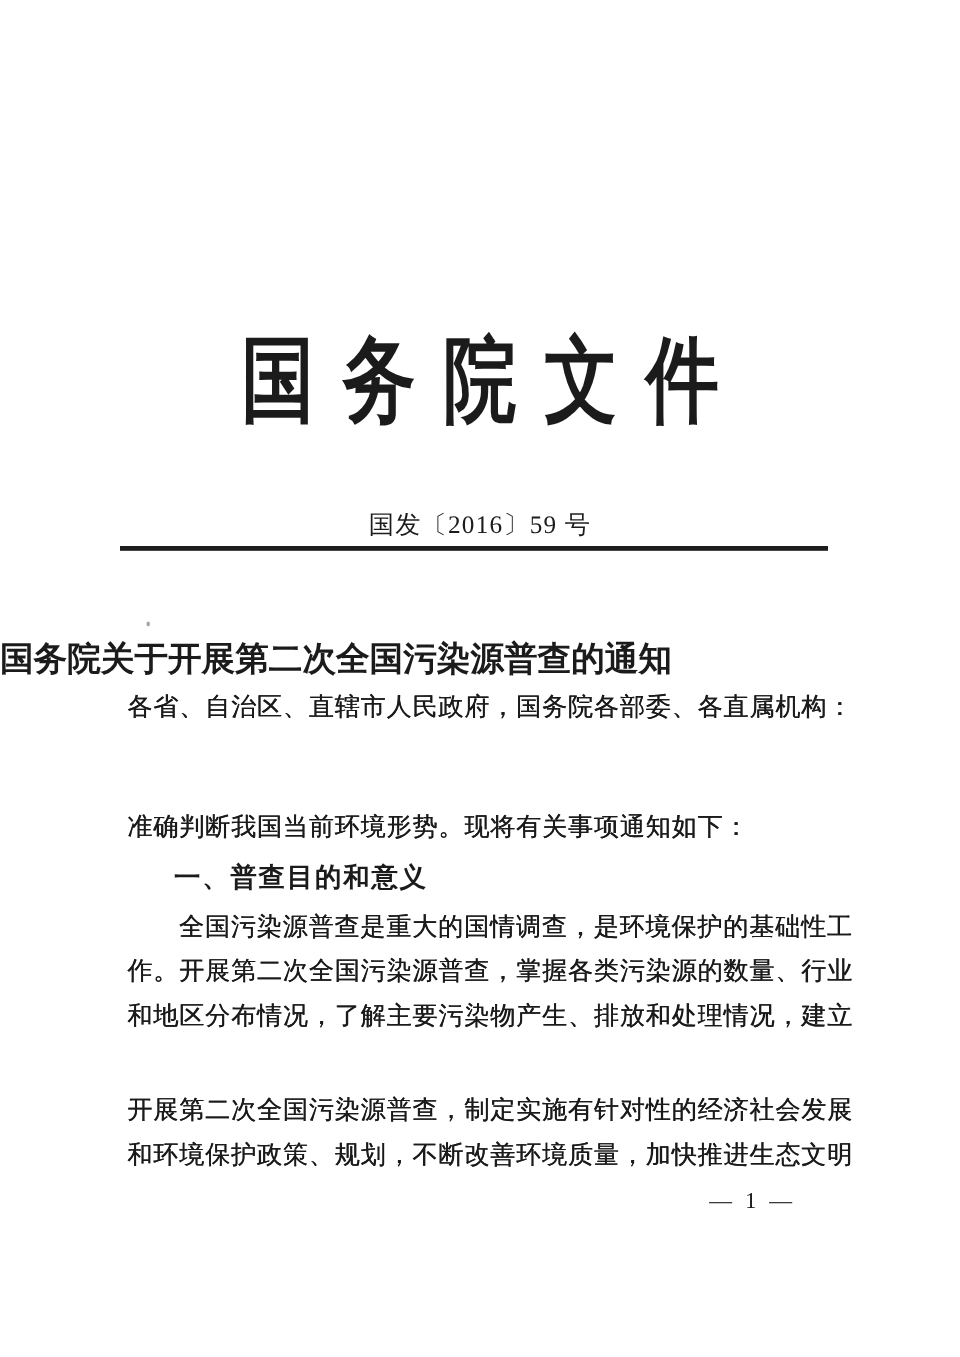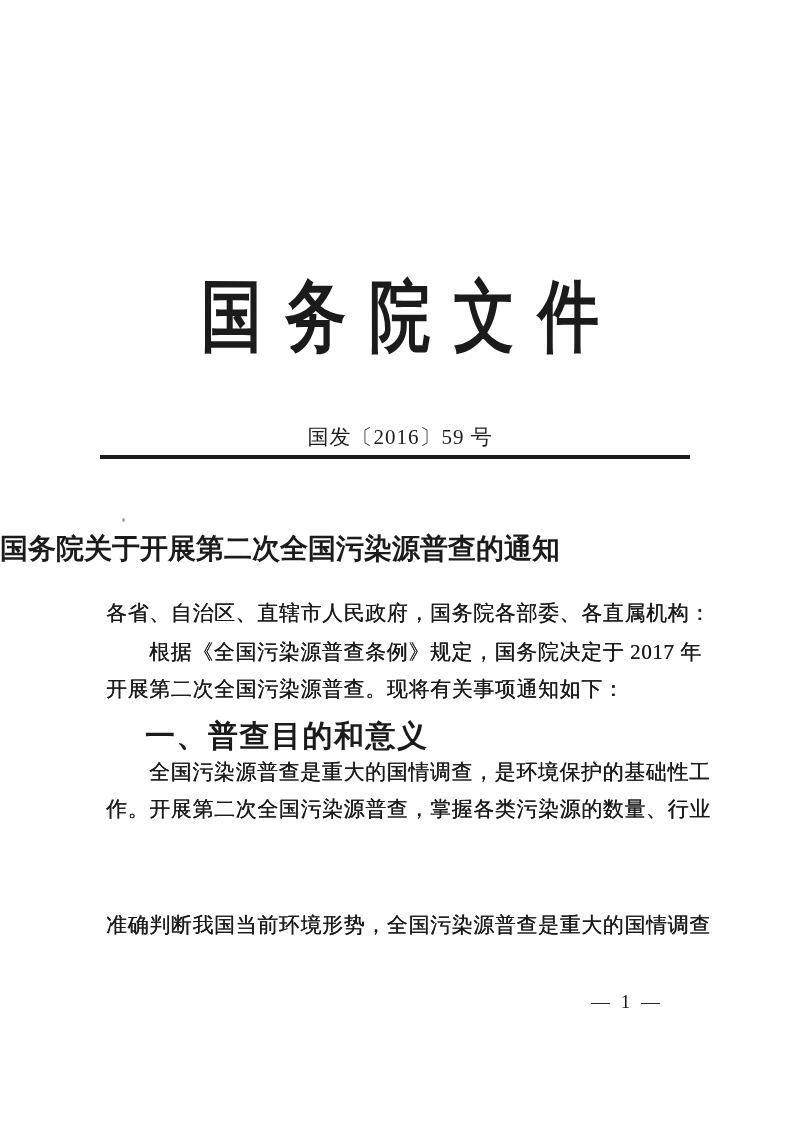--- a/index.html
+++ b/index.html
@@ -75,21 +75,21 @@
     letter-spacing: 0.6px;
     white-space: nowrap;
     text-shadow: 0.3px 0 0 currentColor; 
   }
   .indent { left: 149px; }
   .sec-heading {
     position: absolute;
     left: 145px;
     font-family: "Liberation Sans", "DejaVu Sans", sans-serif;
     font-weight: bold;
-    font-size: 30px;
+    font-size: 22px;
     letter-spacing: 1.5px;
     white-space: nowrap;
   }
   .page-number {
     position: absolute;
     left: 591px;
     top: 991px;
     font-size: 19px;
     letter-spacing: 3px;
     white-space: nowrap;
@@ -105,32 +105,33 @@
   </div>
 
   <div class="doc-number">国发〔2016〕59 号</div>
 
   <div class="rule"></div>
 
   <div class="speck"></div>
 
   <div class="doc-title">国务院关于开展第二次全国污染源普查的通知</div>
 
-  <div class="bodyline" style="top:602px">各省、自治区、直辖市人民政府，国务院各部委、各直属机构：</div>
+  <div class="bodyline" style="top:578px">各省、自治区、直辖市人民政府，国务院各部委、各直属机构：</div>
 
-  <div class="bodyline indent" style="top:641px">根据《全国污染源普查条例》规定，国务院决定于 2017 年</div>
 
-  <div class="bodyline" style="top:678px">开展第二次全国污染源普查。现将有关事项通知如下：</div>
+  <div class="bodyline" style="top:678px">准确判断我国当前环境形势。现将有关事项通知如下：</div>
 
   <div class="sec-heading" style="top:716px">一、普查目的和意义</div>
 
   <div class="bodyline indent" style="top:761px">全国污染源普查是重大的国情调查，是环境保护的基础性工</div>
 
   <div class="bodyline" style="top:798px">作。开展第二次全国污染源普查，掌握各类污染源的数量、行业</div>
 
+  <div class="bodyline" style="top:835px">和地区分布情况，了解主要污染物产生、排放和处理情况，建立</div>
 
 
-  <div class="bodyline" style="top:914px">准确判断我国当前环境形势，全国污染源普查是重大的国情调查</div>
+  <div class="bodyline" style="top:914px">开展第二次全国污染源普查，制定实施有针对性的经济社会发展</div>
 
+  <div class="bodyline" style="top:951px">和环境保护政策、规划，不断改善环境质量，加快推进生态文明</div>
 
   <div class="page-number">— 1 —</div>
 
 </div>
 
 </body></html>

